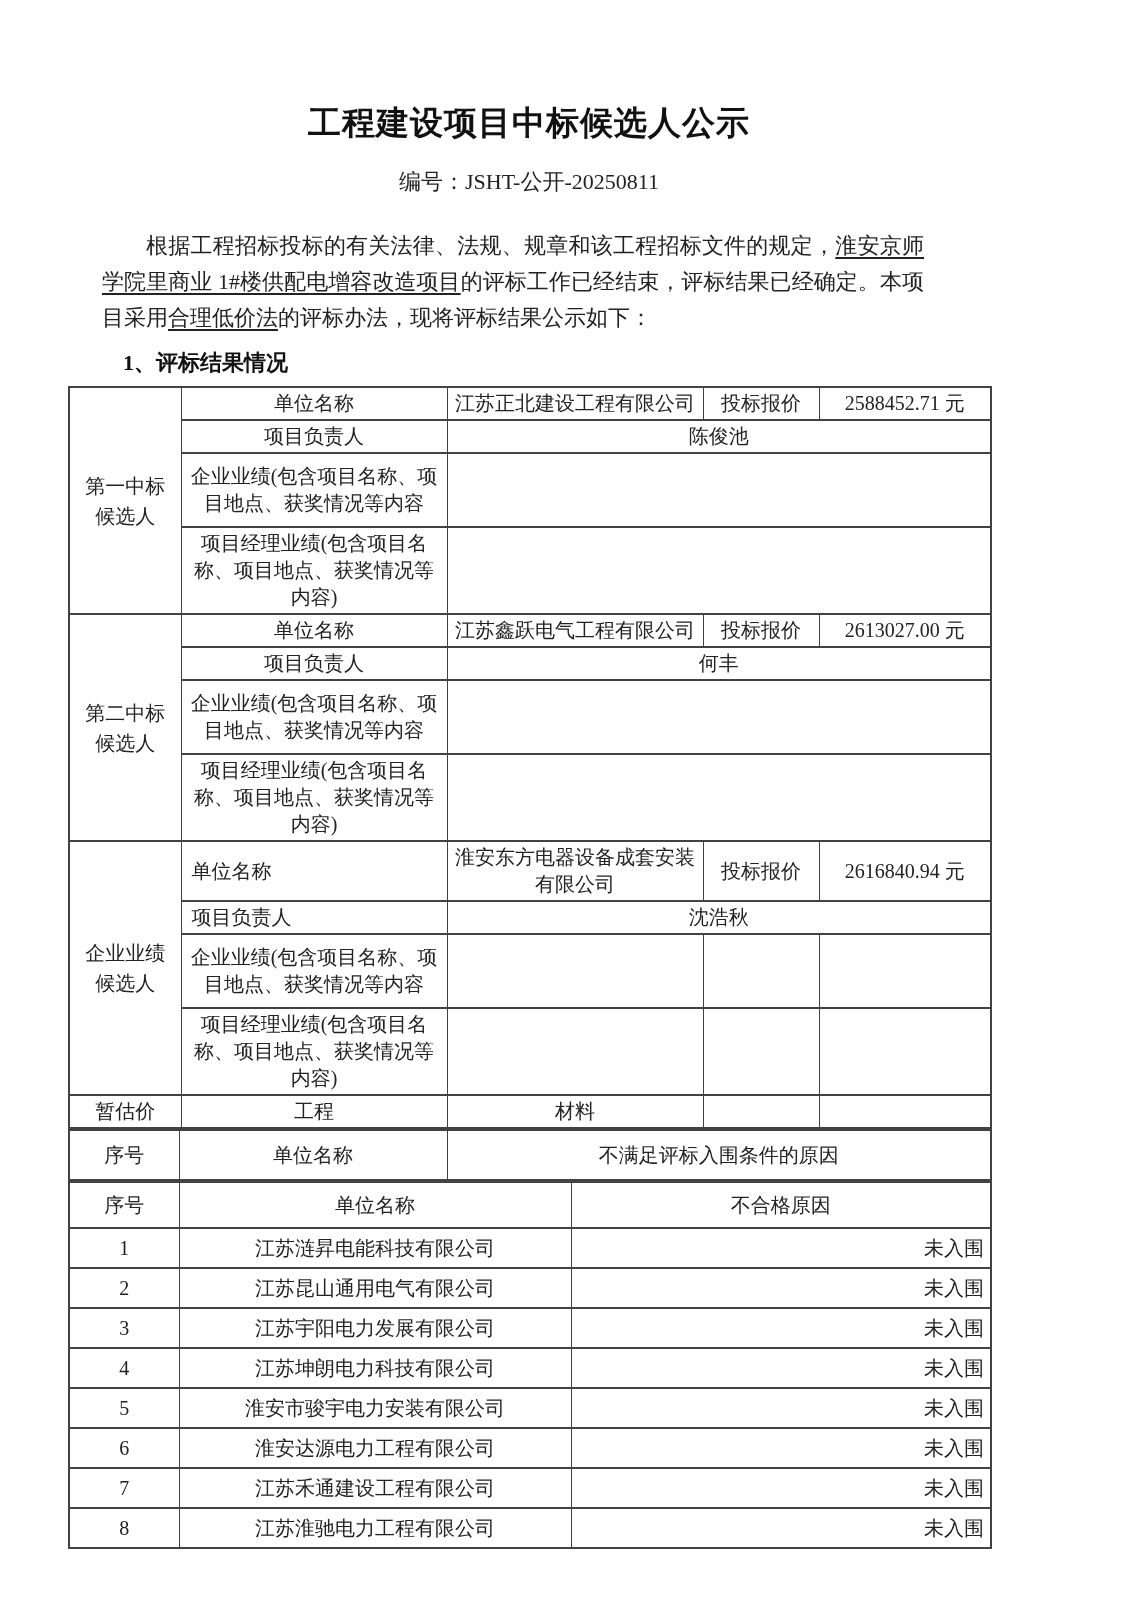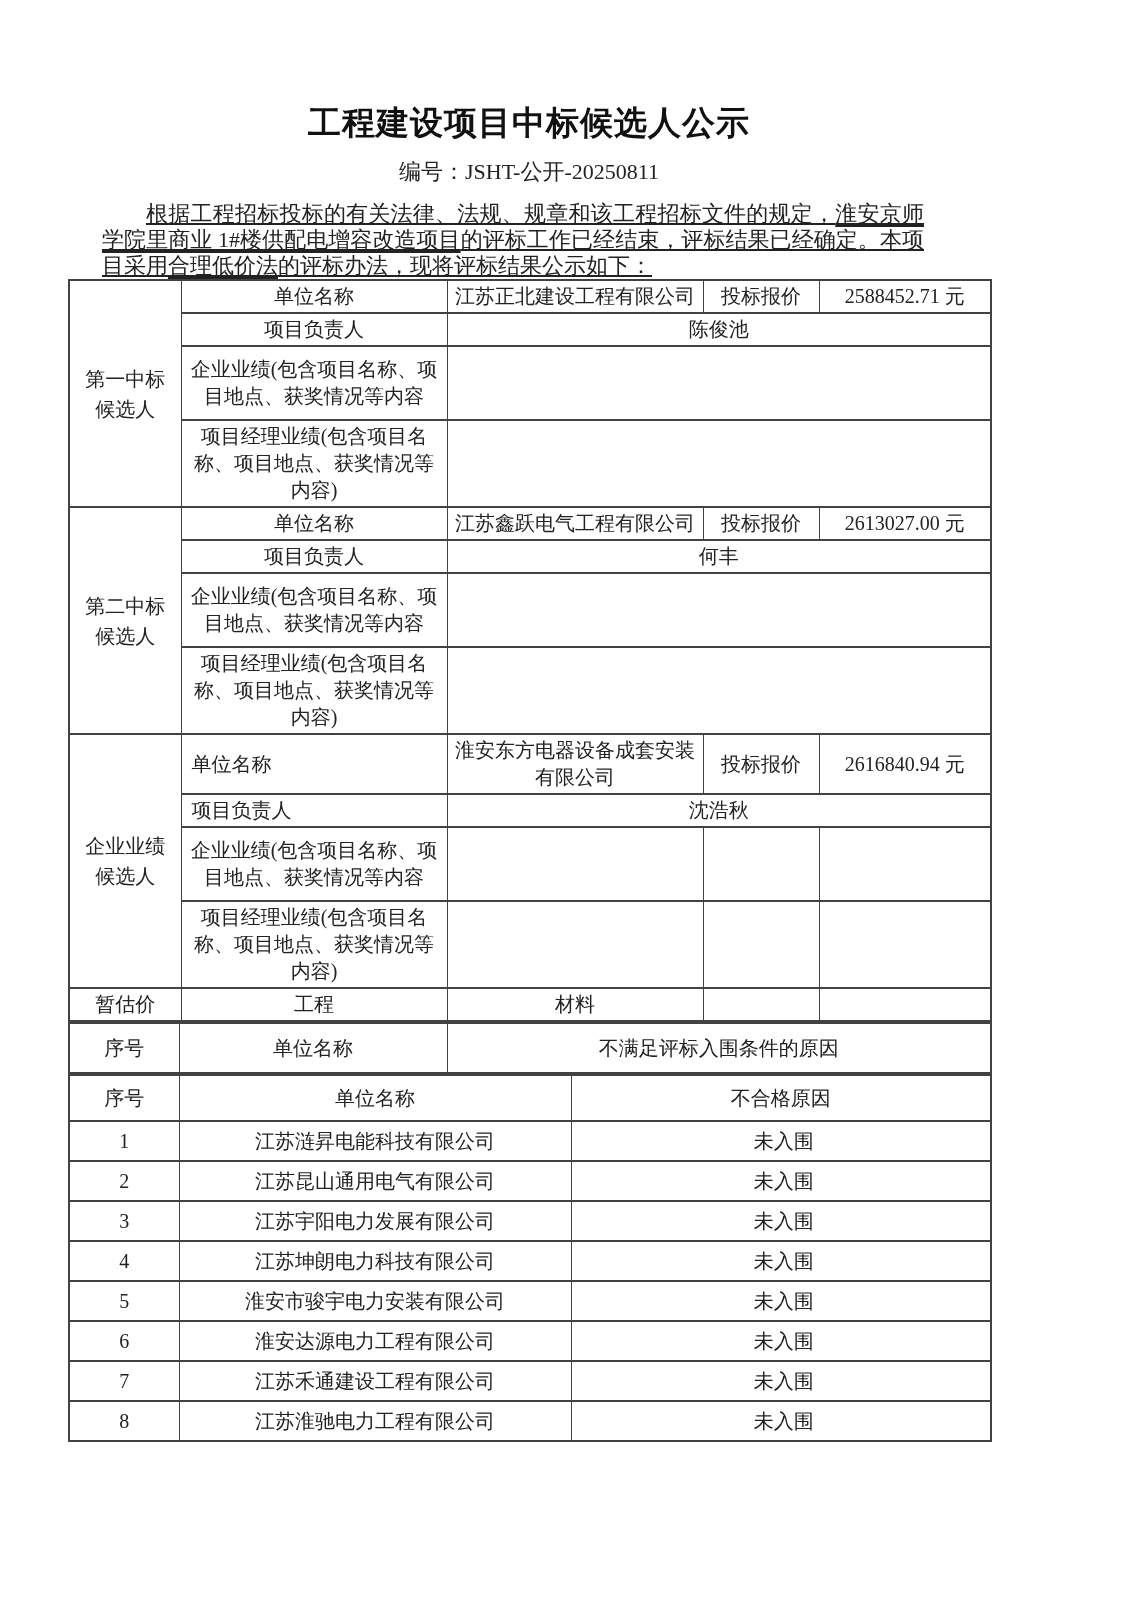--- a/index.html
+++ b/index.html
@@ -7,25 +7,25 @@
     width:1131px;height:1600px;background:#ffffff;margin:0 auto;position:relative;
     font-family:"Liberation Serif","DejaVu Serif",serif;color:#222;
     overflow:hidden;
   }
   .content{width:922px;margin-left:68px;padding-top:102px;}
   .title{
     font-size:33px;font-weight:bold;text-align:center;margin:0;line-height:42px;
     letter-spacing:1px;color:#111;
   }
   .doc-number{
-    text-align:center;font-size:22px;margin-top:14px;line-height:28px;
+    text-align:center;font-size:22px;margin-top:24px;line-height:28px;
   }
   .intro{
-    margin:15px 0 0 34px;width:822px;font-size:22px;line-height:26px;
-    text-align:justify;text-indent:44px;text-decoration:underline;
+    margin:32px 0 0 34px;width:822px;font-size:22px;line-height:36px;
+    text-align:justify;text-indent:44px;
   }
   .ul{text-decoration:underline;text-underline-offset:4px;}
   .sec-heading{
     font-size:22px;font-weight:bold;margin:13px 0 9px 55px;line-height:28px;color:#111;
   }
   table{border-collapse:collapse;table-layout:fixed;width:922px;}
   td{
     border:1px solid #424242;border-top:2px solid #424242;border-bottom:2px solid #424242;
     font-size:20px;text-align:center;vertical-align:middle;padding:2px 6px;
     overflow:hidden;word-break:break-all;
@@ -35,33 +35,34 @@
   .la{text-align:left;padding-left:10px;}
   .t1 .r-co{height:31px;}
   .t1 .r-lead{height:31px;}
   .t1 .r-perf1{height:74px;}
   .t1 .r-perf2{height:58px;}
   .t1 .r-co3{height:58px;}
   .t1 .r-est{height:31px;}
   .t2 tr{height:50px;}
   .t3 .hdr{height:46px;}
   .t3 .row{height:40px;}
-  .t3 .reason{text-align:center;padding-left:12px;}
+  .t3 .reason{text-align:right;padding-left:12px;}
 </style>
 </head>
 <body>
 
 <div class="page">
   <div class="content">
 
     <h1 class="title">工程建设项目中标候选人公示</h1>
     <div class="doc-number">编号：JSHT-公开-20250811</div>
 
     <p class="intro"><span>根据工程招标投标的有关法律、法规、规章和该工程招标文件的规定，</span><span class="ul">淮安京师学院里商业 1#楼供配电增容改造项目</span><span>的评标工作已经结束，评标结果已经确定。本项目采用</span><span class="ul">合理低价法</span><span>的评标办法，现将评标结果公示如下：</span></p>
 
+    <div class="sec-heading">1、评标结果情况</div>
 
     <table class="t1">
       <colgroup>
           <col style="width:112px">
           <col style="width:266px">
           <col style="width:256px">
           <col style="width:116px">
           <col style="width:172px">
         </colgroup>
 

